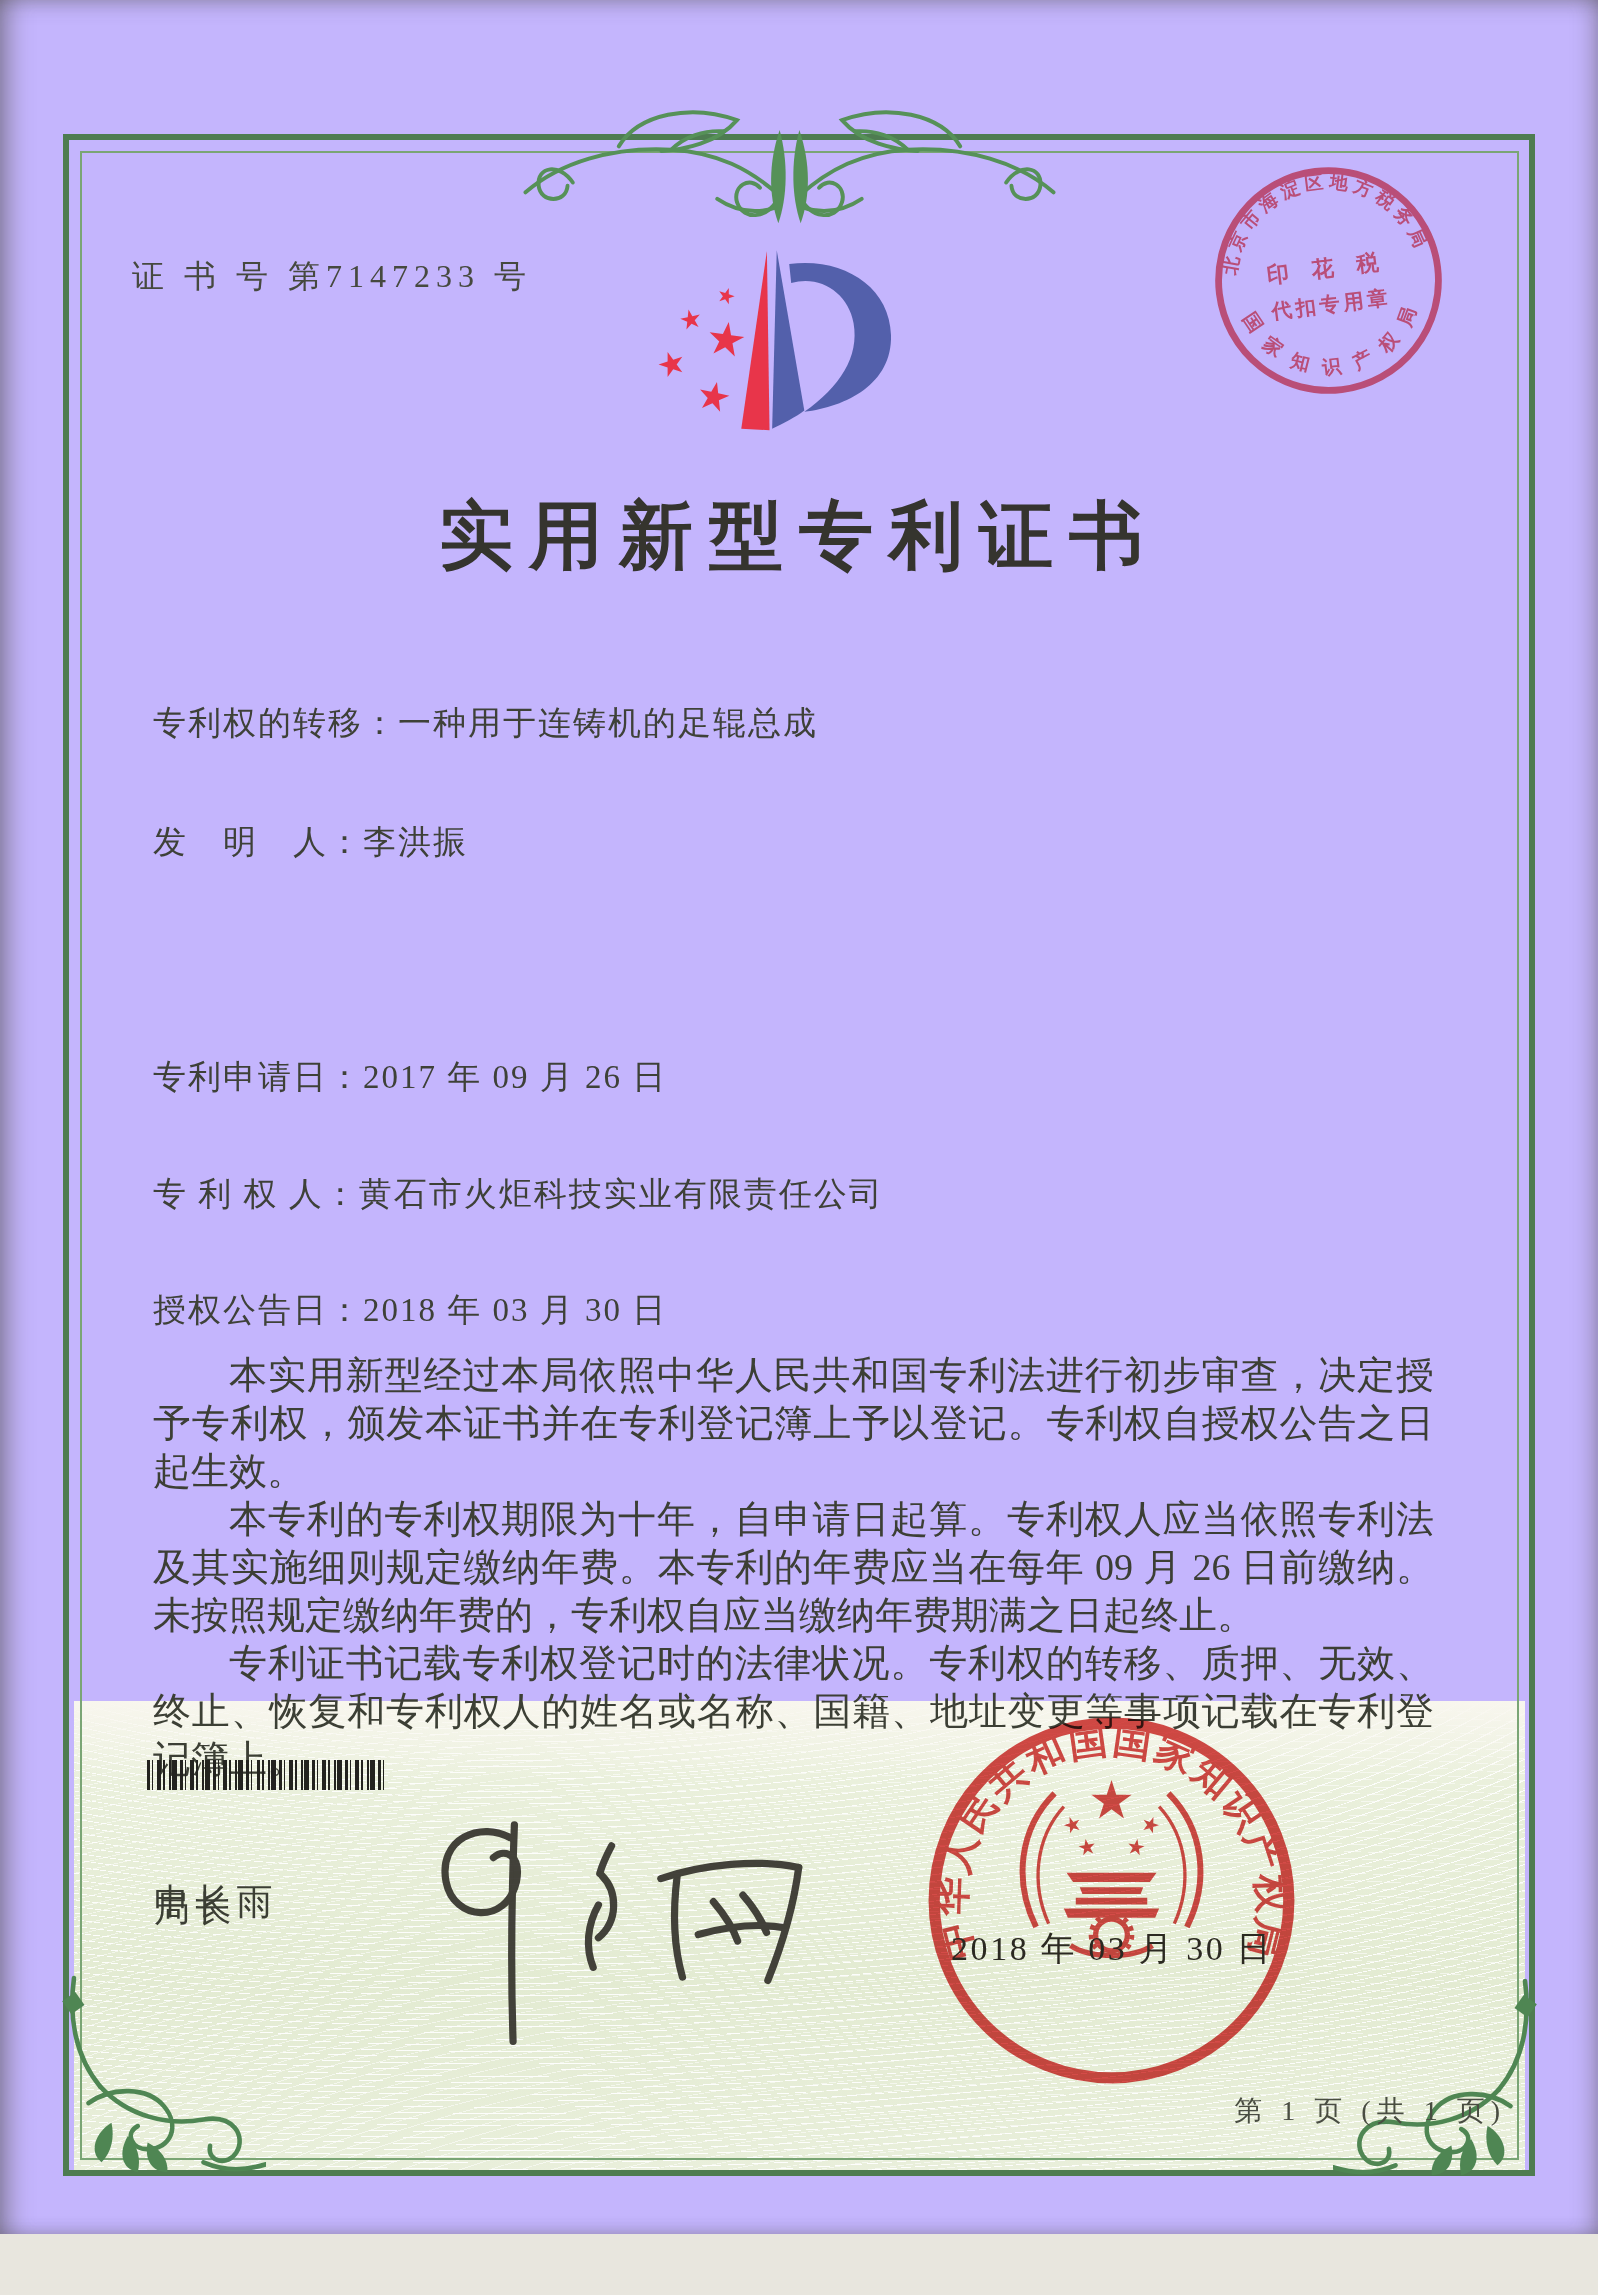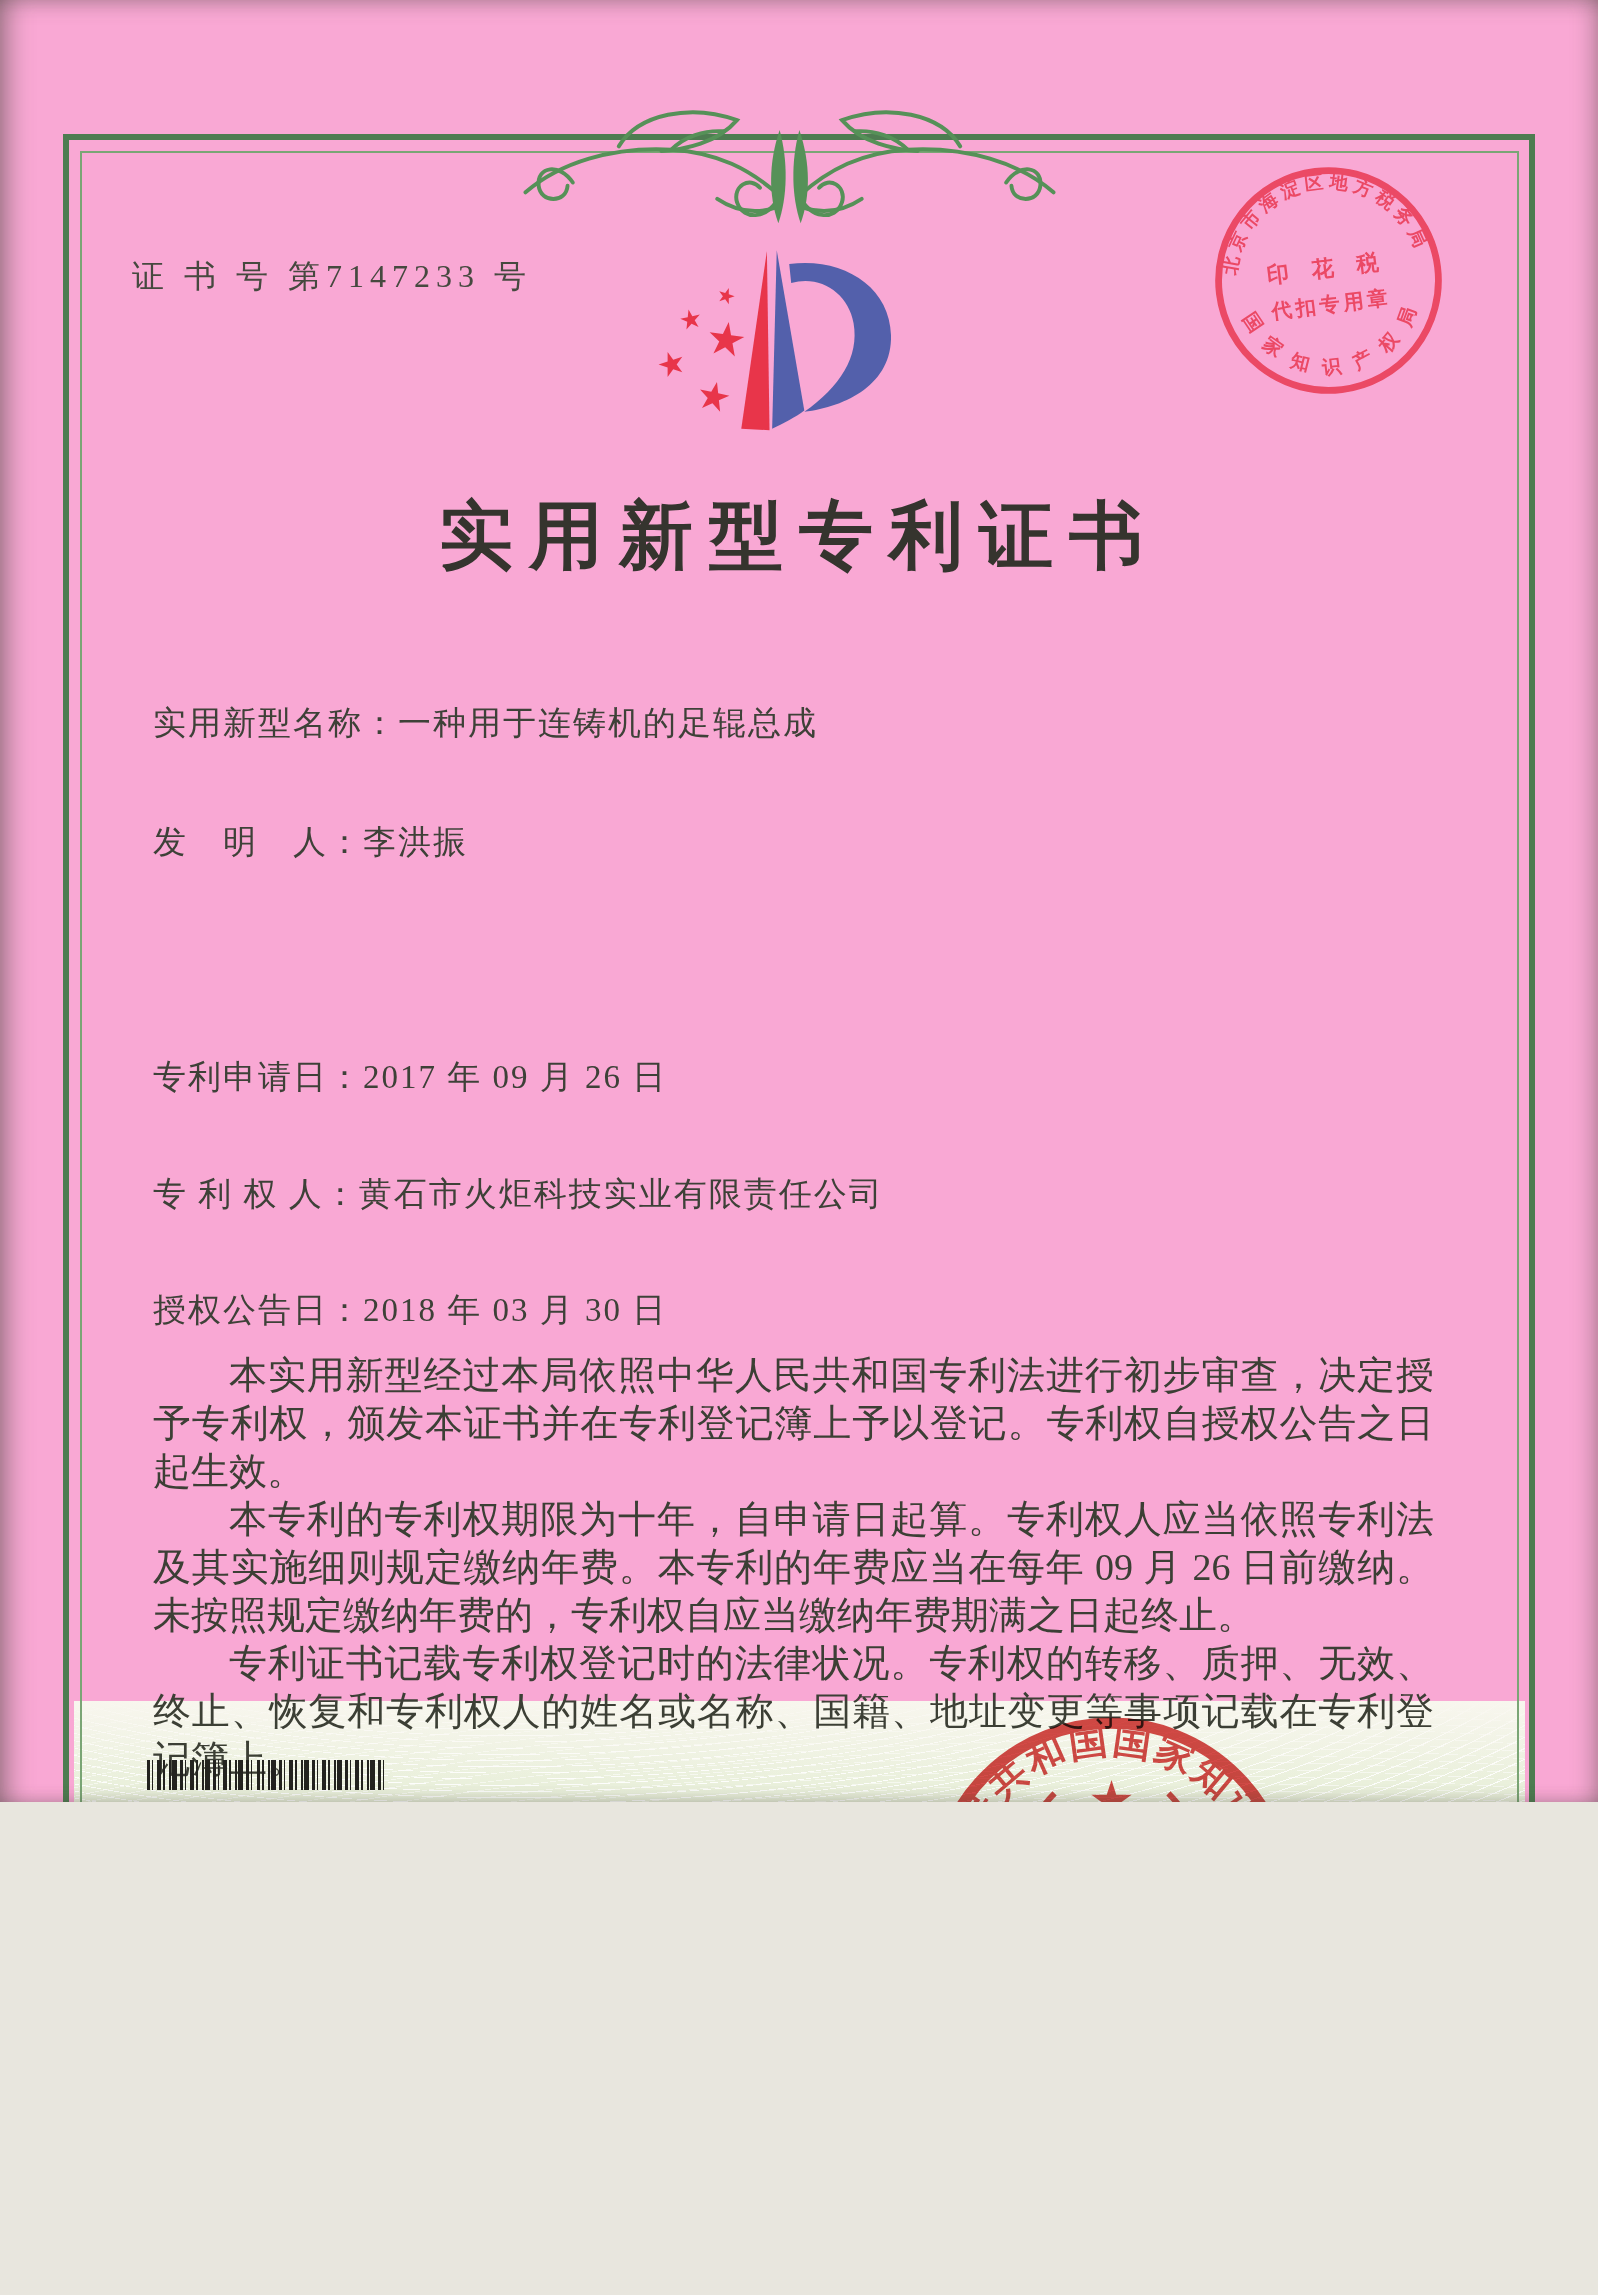--- a/index.html
+++ b/index.html
@@ -1,18 +1,18 @@
 <!DOCTYPE html>
 <html style="font-size:10.5px"><head>
 <meta charset="utf-8">
 <style>
   html,body{margin:0;padding:0;background:#e8e6de;}
   .page{
-    position:relative;width:1598px;height:1802px;overflow:hidden;
-    background:#f9a8d4;
+    position:relative;width:1598px;height:2234px;overflow:hidden;
+    background:#c4b5fd;
     font-family:"Liberation Serif","DejaVu Serif",serif;
     color:#3d4036;
   }
   .scan-shade{position:absolute;inset:0;z-index:50;pointer-events:none;
     box-shadow:
       inset 21px 0 26px -14.5px rgba(70,68,60,.55),
       inset -17px 0 21px -12px rgba(70,68,60,.38),
       inset 0 18.4px 21px -16px rgba(70,68,60,.30),
       inset 0 -13px 17px -12px rgba(70,68,60,.22);
   }
@@ -130,21 +130,21 @@
     </g>
     <g fill="#5360ab">
       <path d="M 206,8 L 199,280 C 215,272 235,262 248,252 Z"></path>
       <path d="M 225,29 C 305,18 378,62 380,137 C 382,212 312,246 248,254 C 302,216 332,170 323,119 C 315,73 272,45 228,58 Z"></path>
     </g>
   </svg>
 
   <div class="title">实用新型专利证书</div>
 
   <div class="field-row fr-0">
-    <span>实用新型名称</span><span>：</span><span>一种用于连铸机的足辊总成</span>
+    <span>专利权的转移</span><span>：</span><span>一种用于连铸机的足辊总成</span>
   </div>
   <div class="field-row fr-1">
     <span>发　明　人</span><span>：</span><span>李洪振</span>
   </div>
   <div class="field-row fr-3">
     <span>专利申请日</span><span>：</span><span>2017 年 09 月 26 日</span>
   </div>
   <div class="field-row fr-4">
     <span>专 利 权 人</span><span>：</span><span>黄石市火炬科技实业有限责任公司</span>
   </div>

